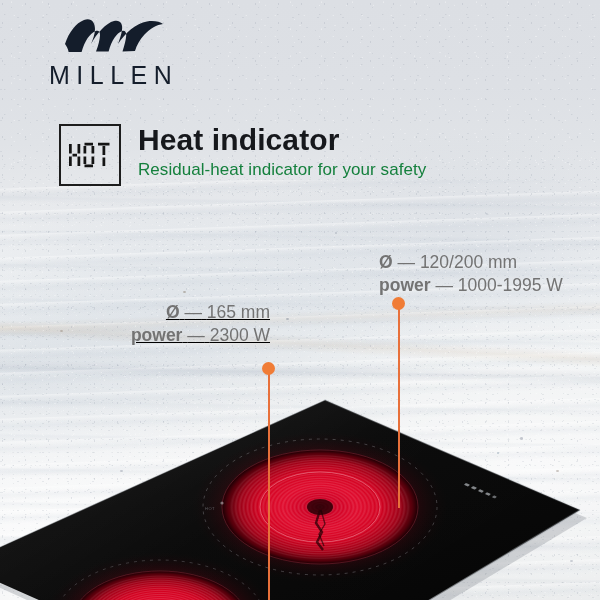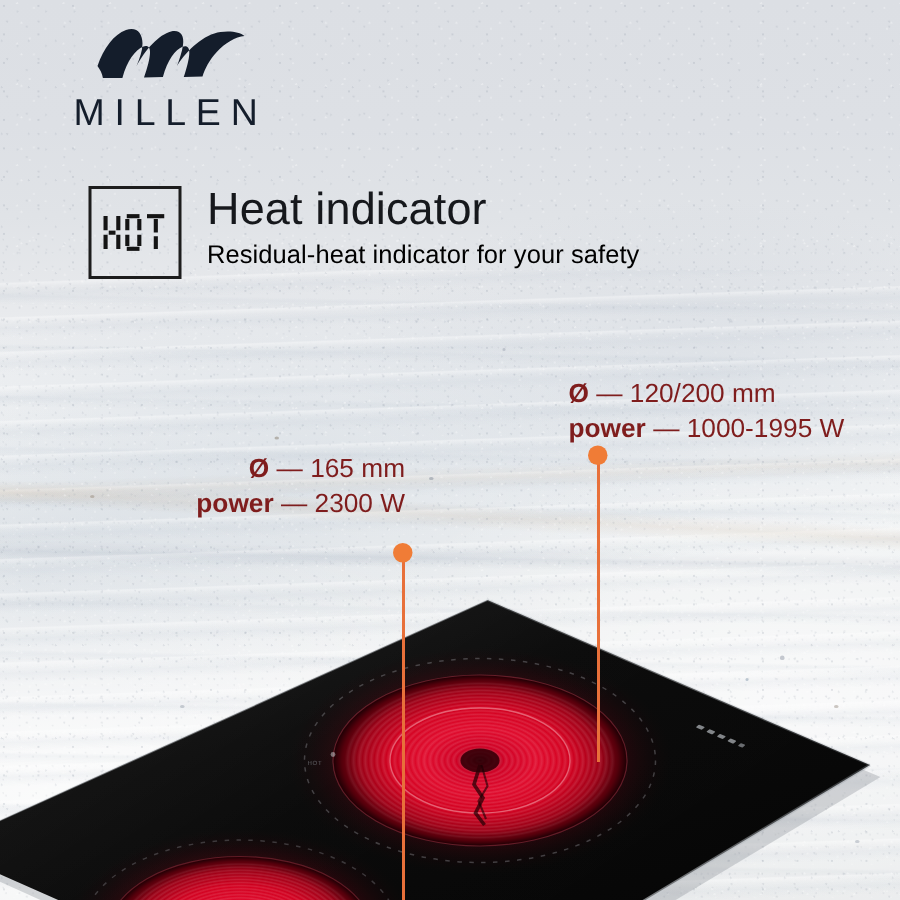--- a/index.html
+++ b/index.html
@@ -119,39 +119,39 @@
     border:2.5px solid #1d1d1d;
     display:flex; align-items:center; justify-content:center;
     flex:0 0 auto;
     margin-top:2px;
   }
   .hot-badge svg { display:block; width:44px; height:26px; }
 
   .feature-text { margin-left:17px; padding-top:1px; }
   .feature-title {
     font-size:30px;
-    font-weight:400;
+    font-weight:700;
     color:#16181c;
     line-height:1.12;
     letter-spacing:.1px;
   }
   .feature-sub {
     margin-top:3px;
     font-size:17px;
     font-weight:400;
-    color:#000000;
+    color:#15803d;
     letter-spacing:.05px;
   }
 
   
   .callout { position:absolute; line-height:1.34; white-space:nowrap; }
-  .callout .row { font-size:17.5px; color:#7f1d1d; }
+  .callout .row { font-size:17.5px; color:#737373; }
   .callout .row b { font-weight:700; }
   .callout-a { left:379px; top:251px; text-align:left; }
-  .callout-b { left:undefined; right:330px; top:301px; text-align:right; }
+  .callout-b { left:undefined; right:330px; top:301px; text-align:right;text-decoration:underline; }
 
   
   .leader {
     position:absolute;
     width:1.6px;
     background:#e8703a;
   }
   .leader-dot {
     position:absolute;
     width:13px; height:13px;

